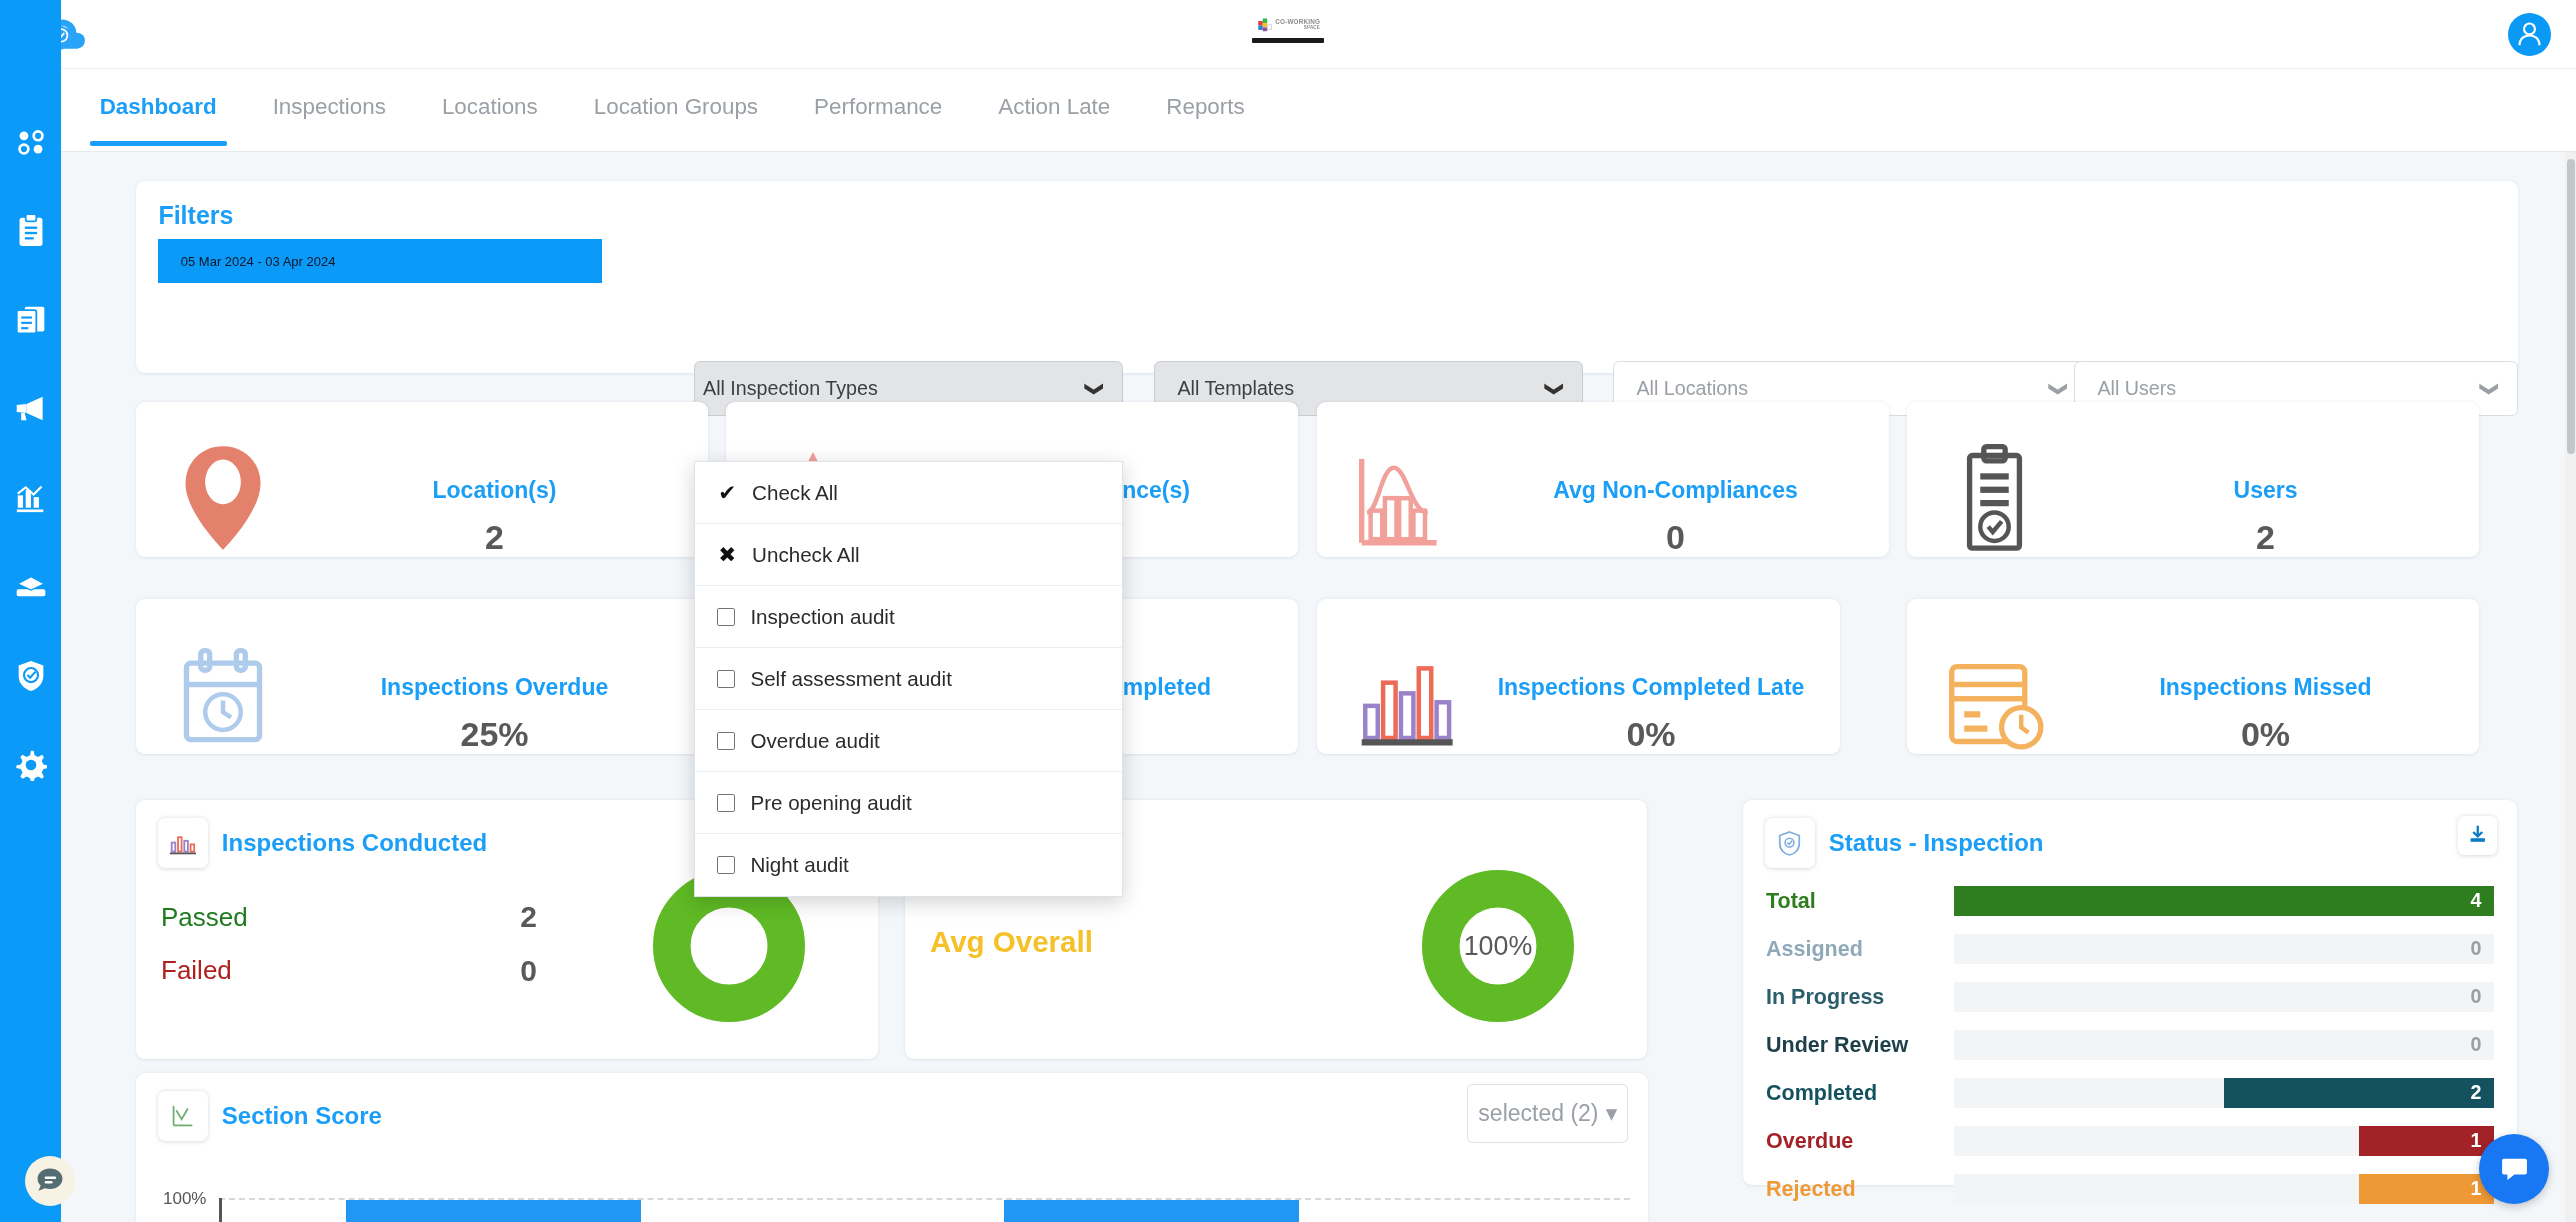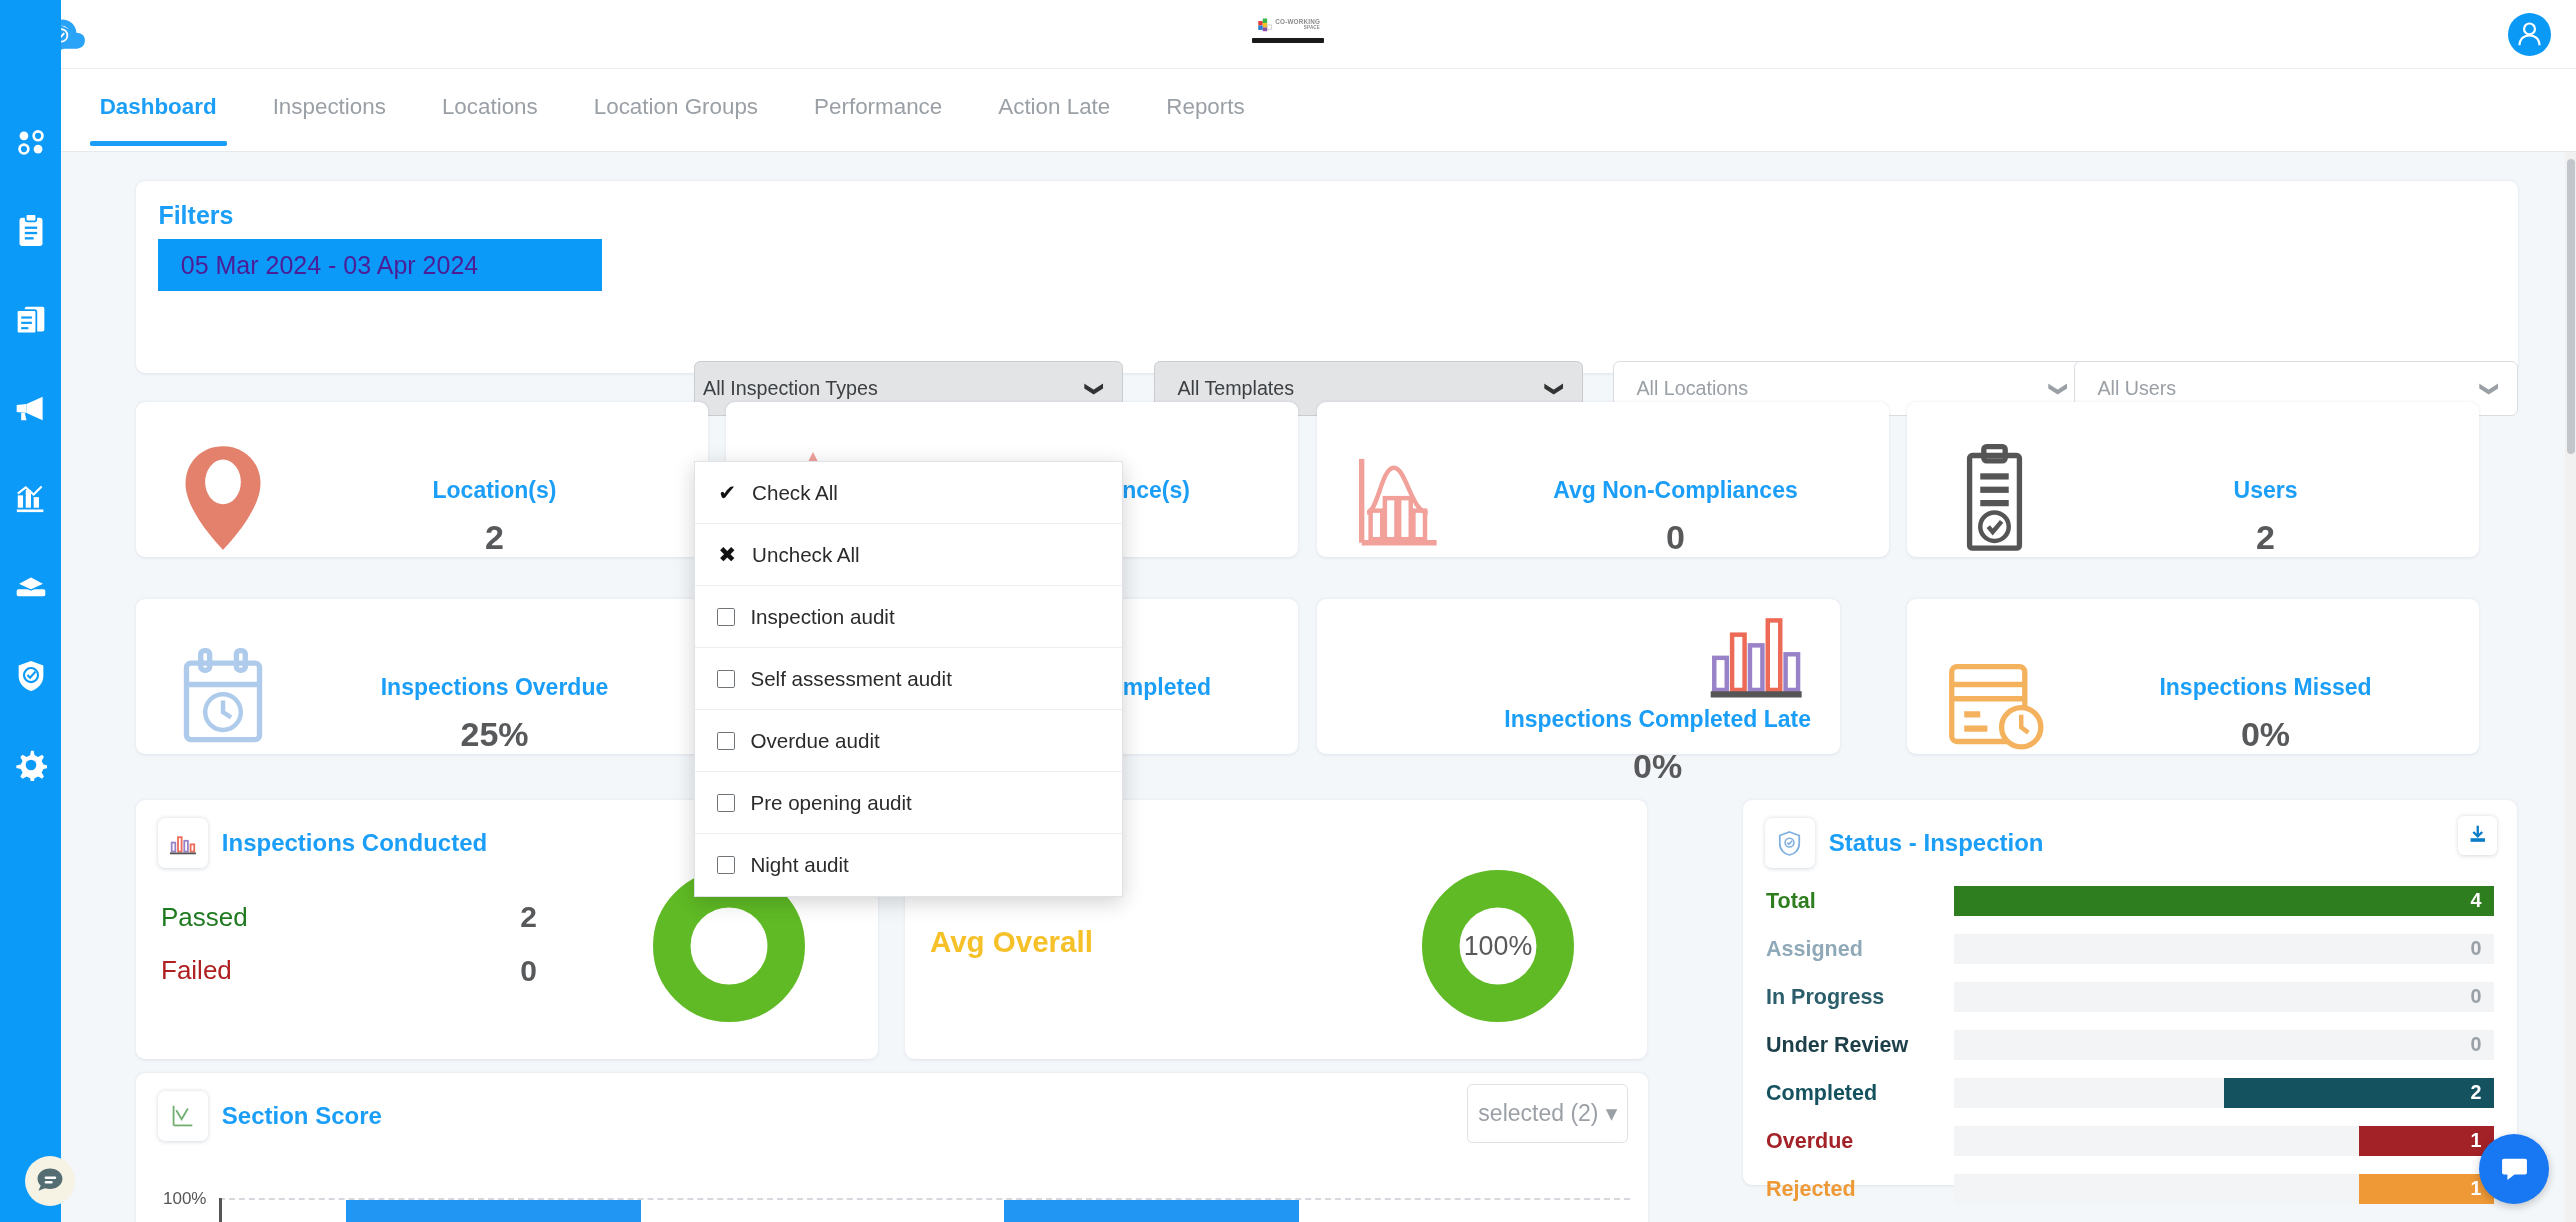--- a/index.html
+++ b/index.html
@@ -68,22 +68,22 @@
   }
   
   .filters {
     position: absolute; left: 75px; top: 29px; width: 2382px; height: 192px;
   }
   .filters-title {
     position: absolute; left: 22.4px; top: 19.7px;
     font-size: 25px; font-weight: bold; color: #1a9ef7;
   }
   .daterange {
-    position: absolute; left: 22.4px; top: 58px; width: 444px; height: 52px;
-    background: #0b9af8; color: #4c1d95; font-size: 25px;
+    position: absolute; left: 22.4px; top: 58px; width: 444px; height: 44px;
+    background: #0b9af8; color: #0f172a; font-size: 13px;
     display: flex; align-items: center; padding-left: 22.4px; cursor: pointer;
   }
   .sel {
     position: absolute; top: 57px; height: 55px; border-radius: 6.3px;
     display: flex; align-items: center; padding: 0 19.7px 0 22.4px;
     font-size: 19.7px; cursor: pointer; justify-content: space-between;
   }
   .sel.grey { background: #e2e4e6; border: 0.9px solid #c9ccd0; color: #3c4043; }
   .sel.white { background: #fff; border: 0.9px solid #d9dde2; color: #9aa0a6; }
   .caret { font-size: 18px; color: #333; font-weight: bold; }
@@ -444,21 +444,21 @@
       <svg width="98" height="107" viewBox="0 0 110 120">
           <path d="M55 8 L96 22 L96 58 C96 88 74 106 55 112 C36 106 14 88 14 58 L14 22 Z" fill="none" stroke="#aecbec" stroke-width="6"></path>
         </svg>
     </div>
     <div class="txt">
       <div class="lab">Inspections Completed</div>
       <div class="val">75%</div>
     </div>
   </div>
 
-  <div class="card kpi" style="left:1256px;top:447px;width:523px;flex-direction:column;">
+  <div class="card kpi" style="left:1256px;top:447px;width:523px;">
     <div class="ic">
       <svg width="107" height="107" viewBox="0 0 120 120">
         <rect x="16" y="66" width="14" height="36" fill="none" stroke="#9a82c8" stroke-width="5"></rect>
         <rect x="36" y="40" width="14" height="62" fill="none" stroke="#ec6a56" stroke-width="5"></rect>
         <rect x="56" y="52" width="14" height="50" fill="none" stroke="#9a82c8" stroke-width="5"></rect>
         <rect x="76" y="24" width="14" height="78" fill="none" stroke="#ec6a56" stroke-width="5"></rect>
         <rect x="96" y="62" width="14" height="40" fill="none" stroke="#9a82c8" stroke-width="5"></rect>
         <line x1="12" y1="107" x2="114" y2="107" stroke="#555" stroke-width="7"></line>
       </svg>
     </div>

